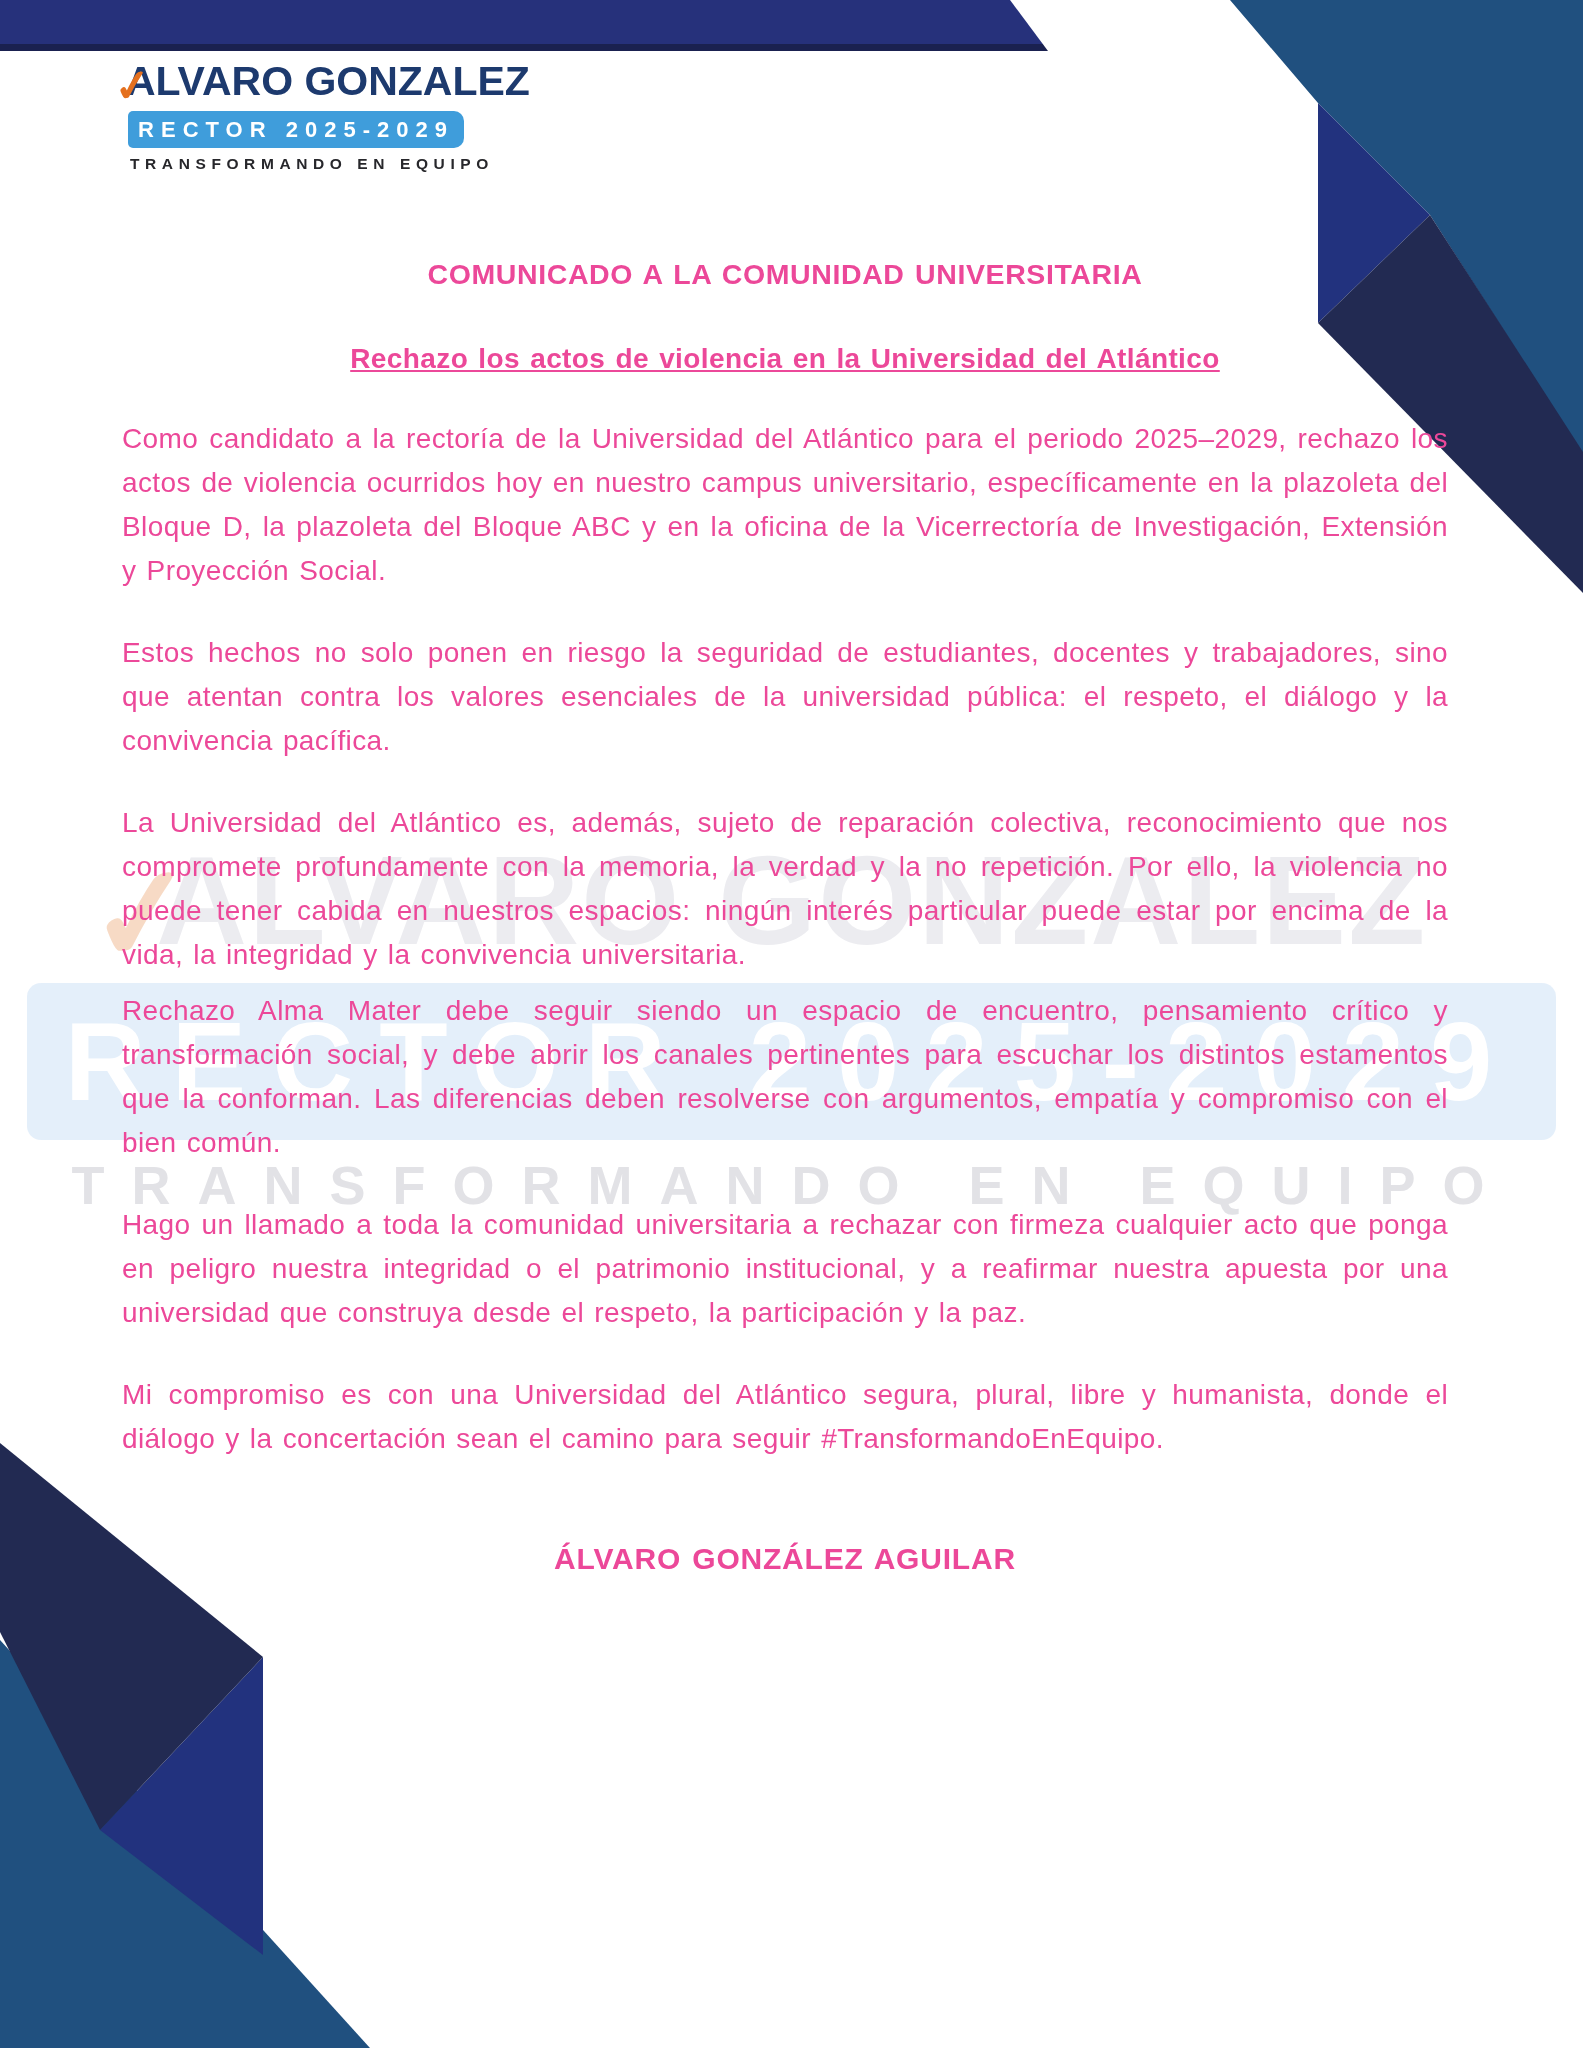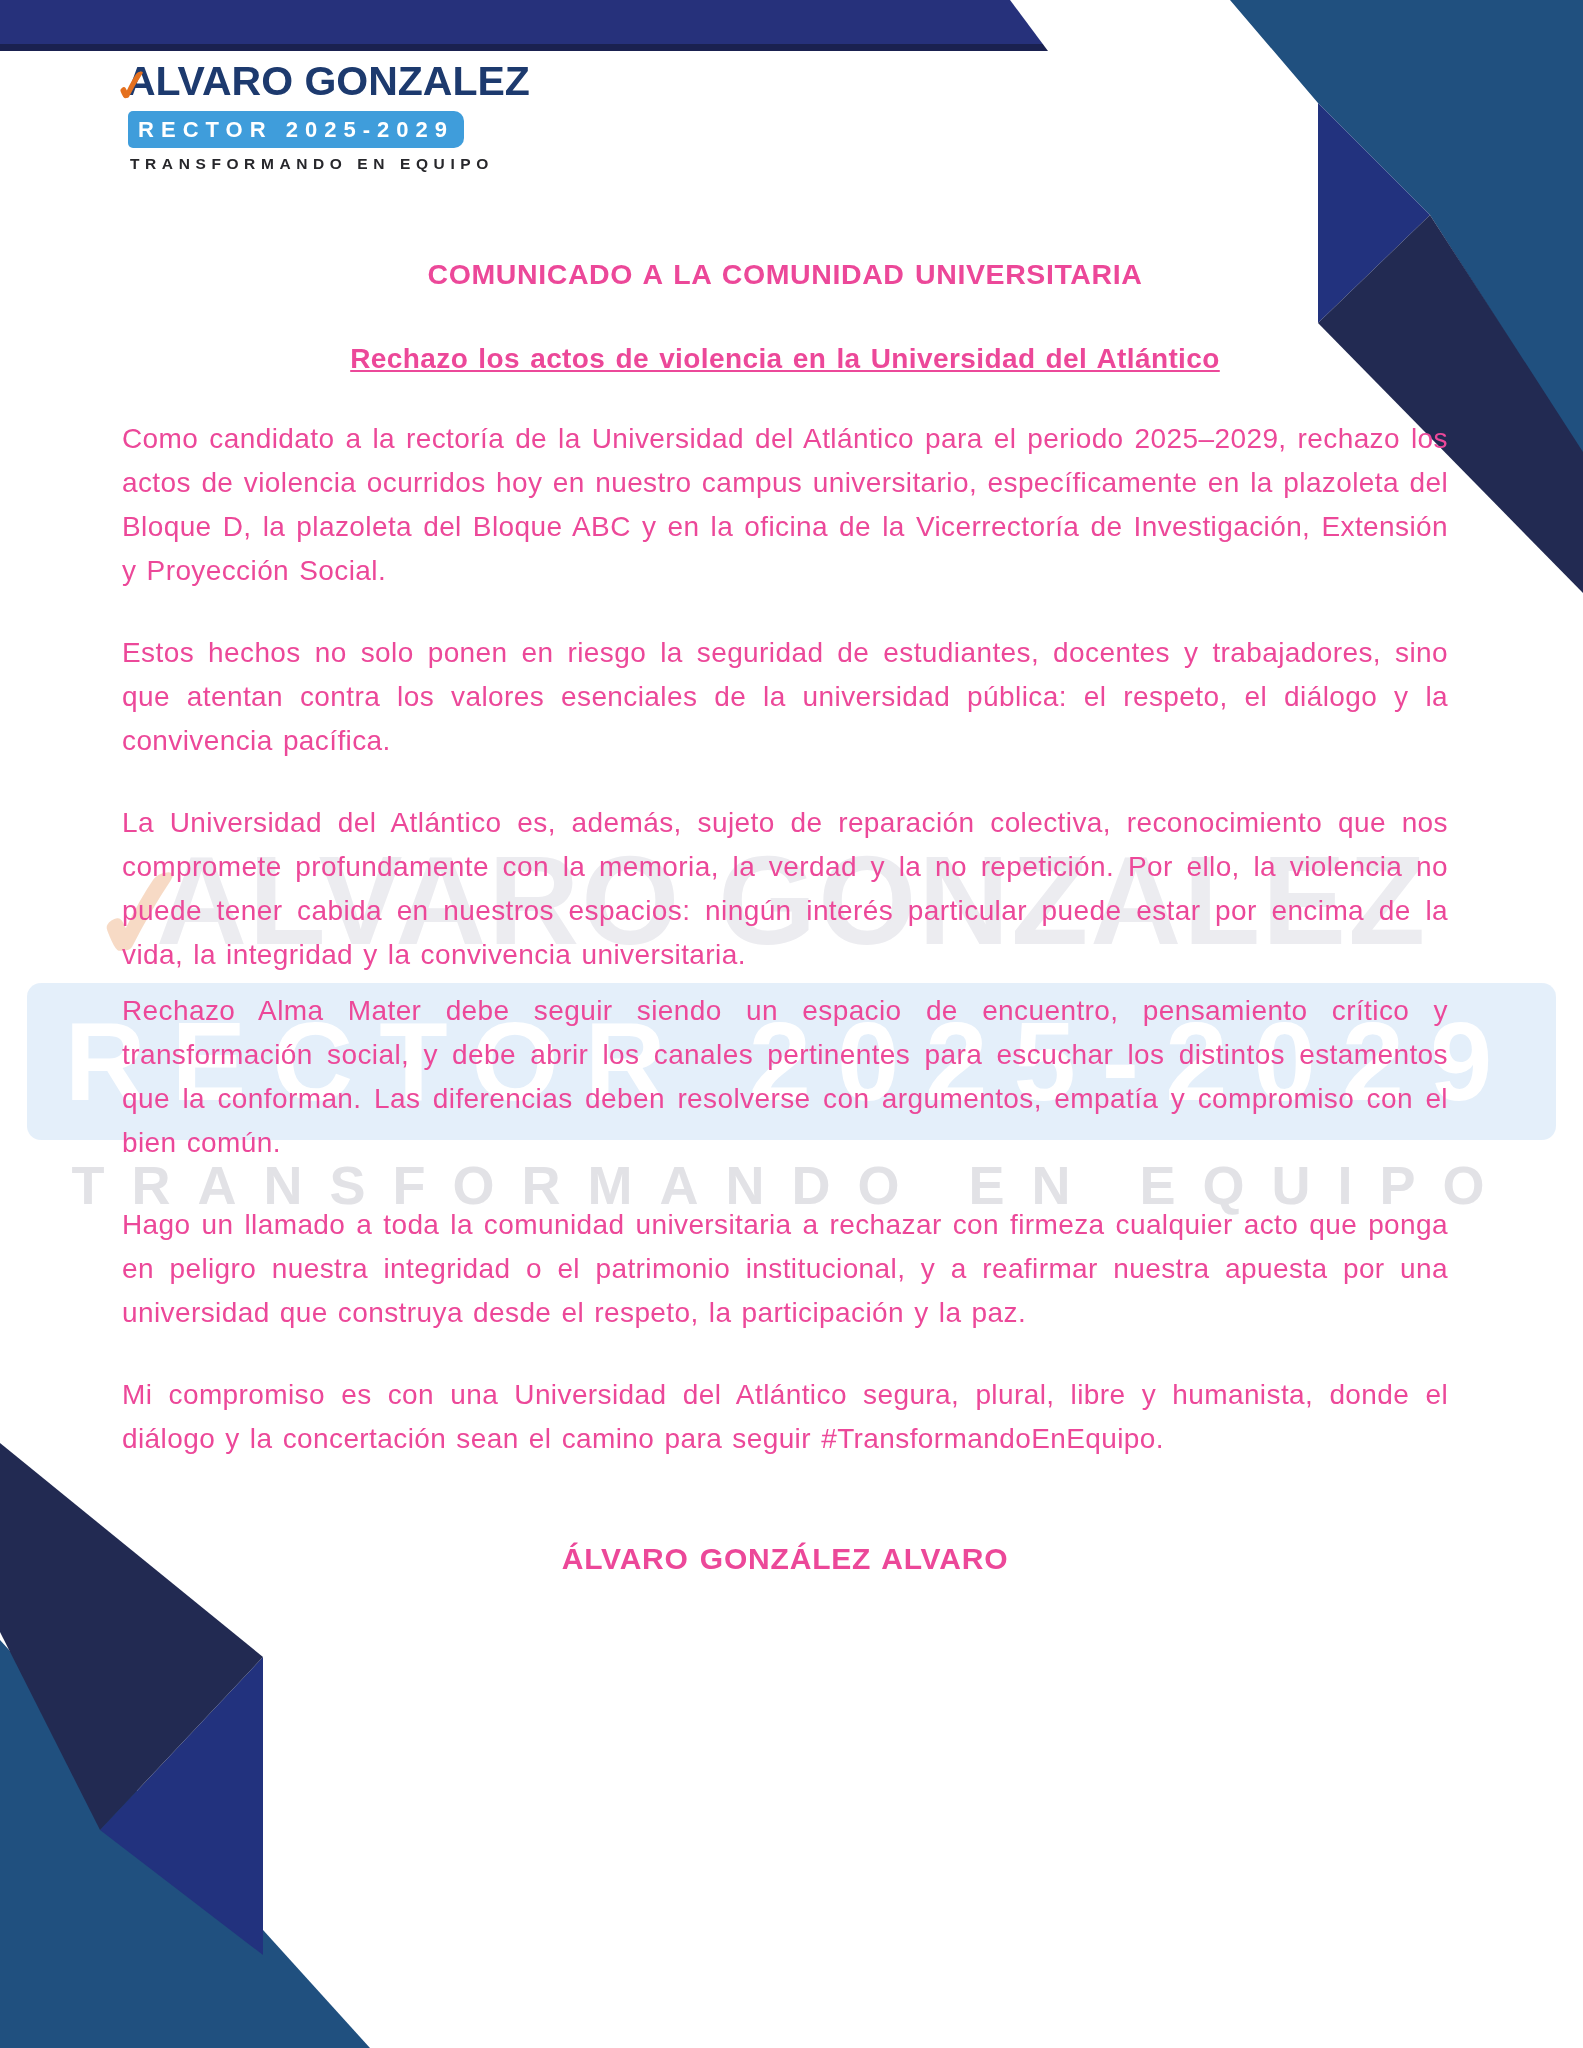--- a/index.html
+++ b/index.html
@@ -153,16 +153,16 @@
 
     <p class="para">Como candidato a la rectoría de la Universidad del Atlántico para el periodo 2025–2029, rechazo los actos de violencia ocurridos hoy en nuestro campus universitario, específicamente en la plazoleta del Bloque D, la plazoleta del Bloque ABC y en la oficina de la Vicerrectoría de Investigación, Extensión y Proyección Social.</p>
     <p class="para">Estos hechos no solo ponen en riesgo la seguridad de estudiantes, docentes y trabajadores, sino que atentan contra los valores esenciales de la universidad pública: el respeto, el diálogo y la convivencia pacífica.</p>
     <p class="para no-gap">La Universidad del Atlántico es, además, sujeto de reparación colectiva, reconocimiento que nos compromete profundamente con la memoria, la verdad y la no repetición. Por ello, la violencia no puede tener cabida en nuestros espacios: ningún interés particular puede estar por encima de la vida, la integridad y la convivencia universitaria.</p>
     <p class="para">Rechazo Alma Mater debe seguir siendo un espacio de encuentro, pensamiento crítico y transformación social, y debe abrir los canales pertinentes para escuchar los distintos estamentos que la conforman. Las diferencias deben resolverse con argumentos, empatía y compromiso con el bien común.</p>
     <p class="para">Hago un llamado a toda la comunidad universitaria a rechazar con firmeza cualquier acto que ponga en peligro nuestra integridad o el patrimonio institucional, y a reafirmar nuestra apuesta por una universidad que construya desde el respeto, la participación y la paz.</p>
     <p class="para">
       <span>Mi compromiso es con una Universidad del Atlántico segura, plural, libre y humanista, donde el diálogo y la concertación sean el camino para seguir </span><strong class="hashtag">#TransformandoEnEquipo.</strong>
     </p>
 
-    <div class="signature">ÁLVARO GONZÁLEZ ALVARO</div>
+    <div class="signature">ÁLVARO GONZÁLEZ AGUILAR</div>
   </div>
 
 </div>
 
 </body></html>

